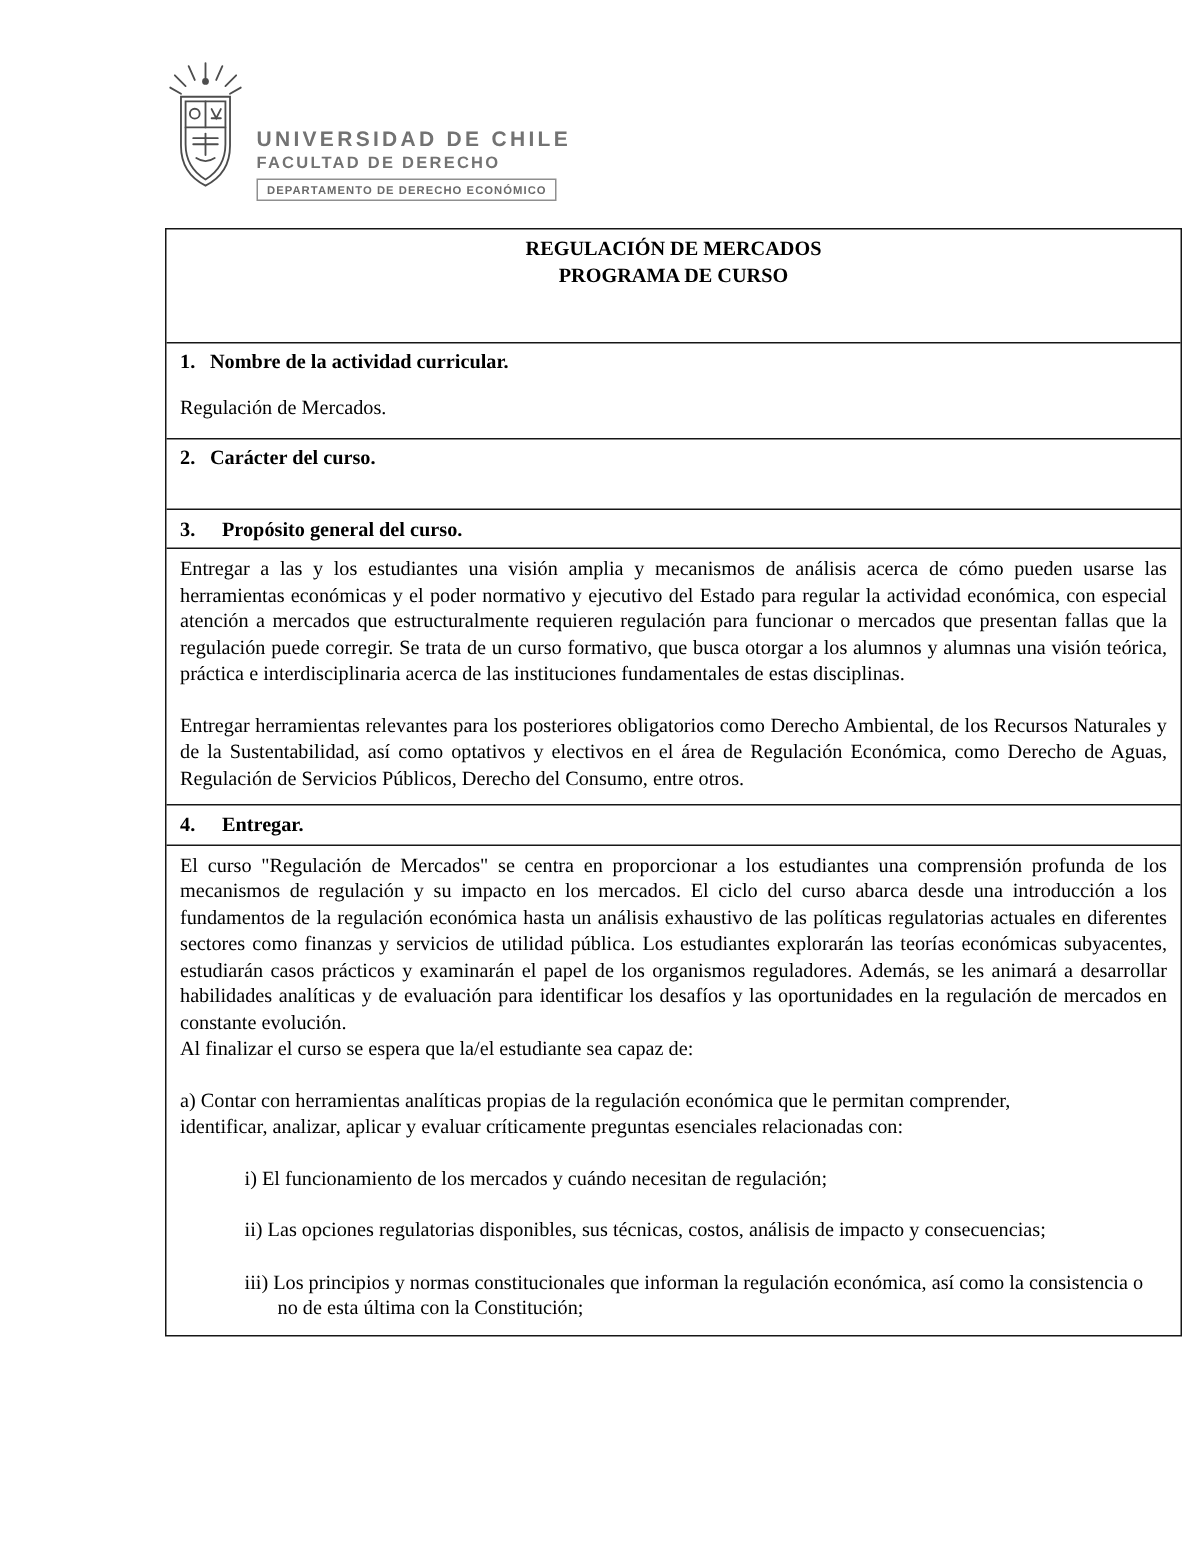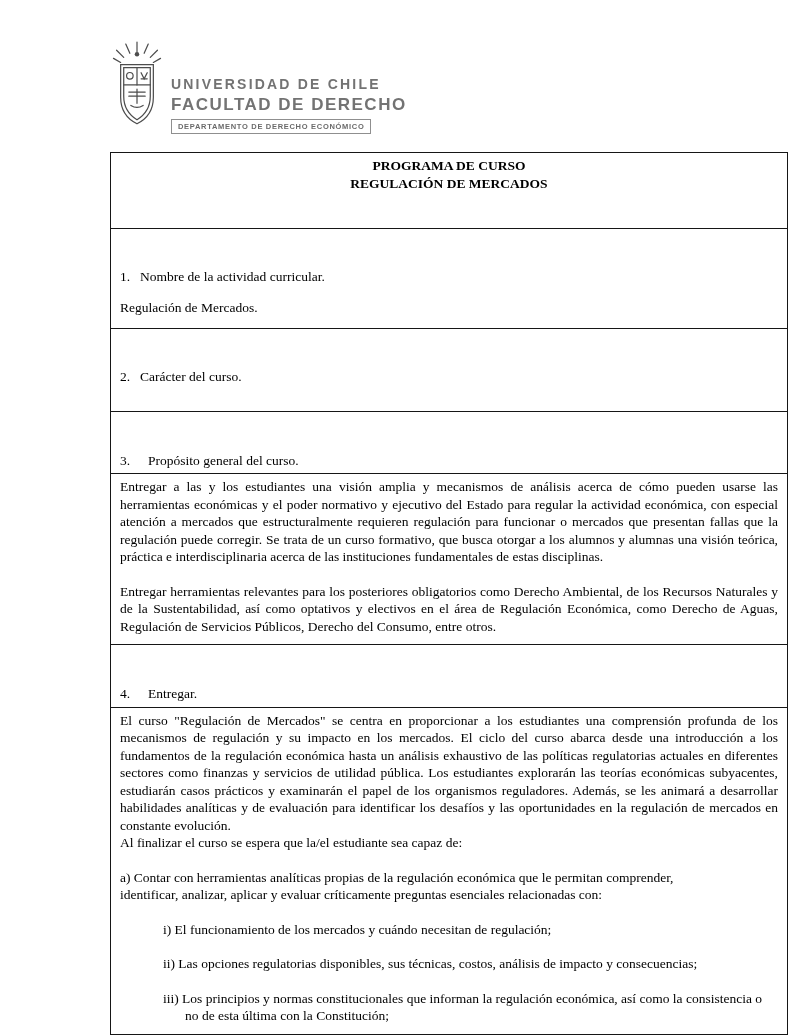--- a/index.html
+++ b/index.html
@@ -11,21 +11,21 @@
     color: #000;
     position: relative;
     overflow: hidden;
   }
 
   
   .logo { position: absolute; left: 112px; top: 40px; display: flex; align-items: flex-end; }
   .crest { width: 50px; height: 94px; flex: 0 0 auto; }
   .logo-text { margin-left: 9px; margin-top: 30px; font-family: "Liberation Sans", sans-serif; }
   .logo-university { font-size: 14px; font-weight: bold; color: #737373; letter-spacing: 2.2px; white-space: nowrap; }
-  .logo-faculty { font-size: 17px; font-weight: bold; color: #737373; letter-spacing: 1.5px; margin-top: 3px; white-space: nowrap; }
+  .logo-faculty { font-size: 11px; font-weight: bold; color: #737373; letter-spacing: 1.5px; margin-top: 3px; white-space: nowrap; }
   .logo-dept { display: inline-block; border: 1px solid #8f8f8f; padding: 2px 6px; font-size: 7.5px; font-weight: bold; color: #6a6a6a; letter-spacing: 0.7px; margin-top: 4px; white-space: nowrap; }
 
   
   .doc {
     position: absolute; left: 110px; top: 152px; width: 678px;
     border: 1px solid #161616;
     background: #fff;
   }
   .row { border-top: 1px solid #161616; padding: 2px 9px; font-size: 13.5px; line-height: 17.5px; }
   .doc .row:first-child { border-top: none; }
@@ -33,21 +33,21 @@
   .header-cell { text-align: center; font-weight: bold; padding-top: 4px; padding-bottom: 6px; }
 
   .blank15 { height: 15px; }
   .blank17 { height: 17px; }
   .blank13 { height: 13px; }
 
   .sec-block { padding-top: 3px; padding-bottom: 12px; }
   .title-row { padding-top: 4px; padding-bottom: 4px; }
   .body-row  { padding-top: 4px; padding-bottom: 9px; }
 
-  .sec-title { font-weight: normal; margin-top: 36px; }
+  .sec-title { font-weight: bold; }
   .num  { display: inline-block; width: 20px; }
   .numw { display: inline-block; width: 28px; }
 
   .para  { margin: 0; text-align: justify; }
   .plain { margin: 0; }
   .prewrap { white-space: pre-wrap; }
   .sub { margin: 0 0 0 43px; padding-left: 22px; text-indent: -22px; }
 </style>
 </head>
 <body>
@@ -81,22 +81,22 @@
   <div class="logo-text">
     <div class="logo-university">UNIVERSIDAD DE CHILE</div>
     <div class="logo-faculty">FACULTAD DE DERECHO</div>
     <div class="logo-dept">DEPARTAMENTO DE DERECHO ECONÓMICO</div>
   </div>
 </div>
 
 <div class="doc">
 
   <div class="row header-cell">
+    <div>REGULACIÓN DE MERCADOS</div>
     <div>PROGRAMA DE CURSO</div>
-    <div>REGULACIÓN DE MERCADOS</div>
     <div class="blank15"></div>
     <div class="blank15"></div>
   </div>
 
   <div class="row sec-block">
     <div class="sec-title"><span class="num">1.</span><span>Nombre de la actividad curricular.</span></div>
     <div class="blank13"></div>
     <p class="plain">Regulación de Mercados.</p>
   </div>
 

